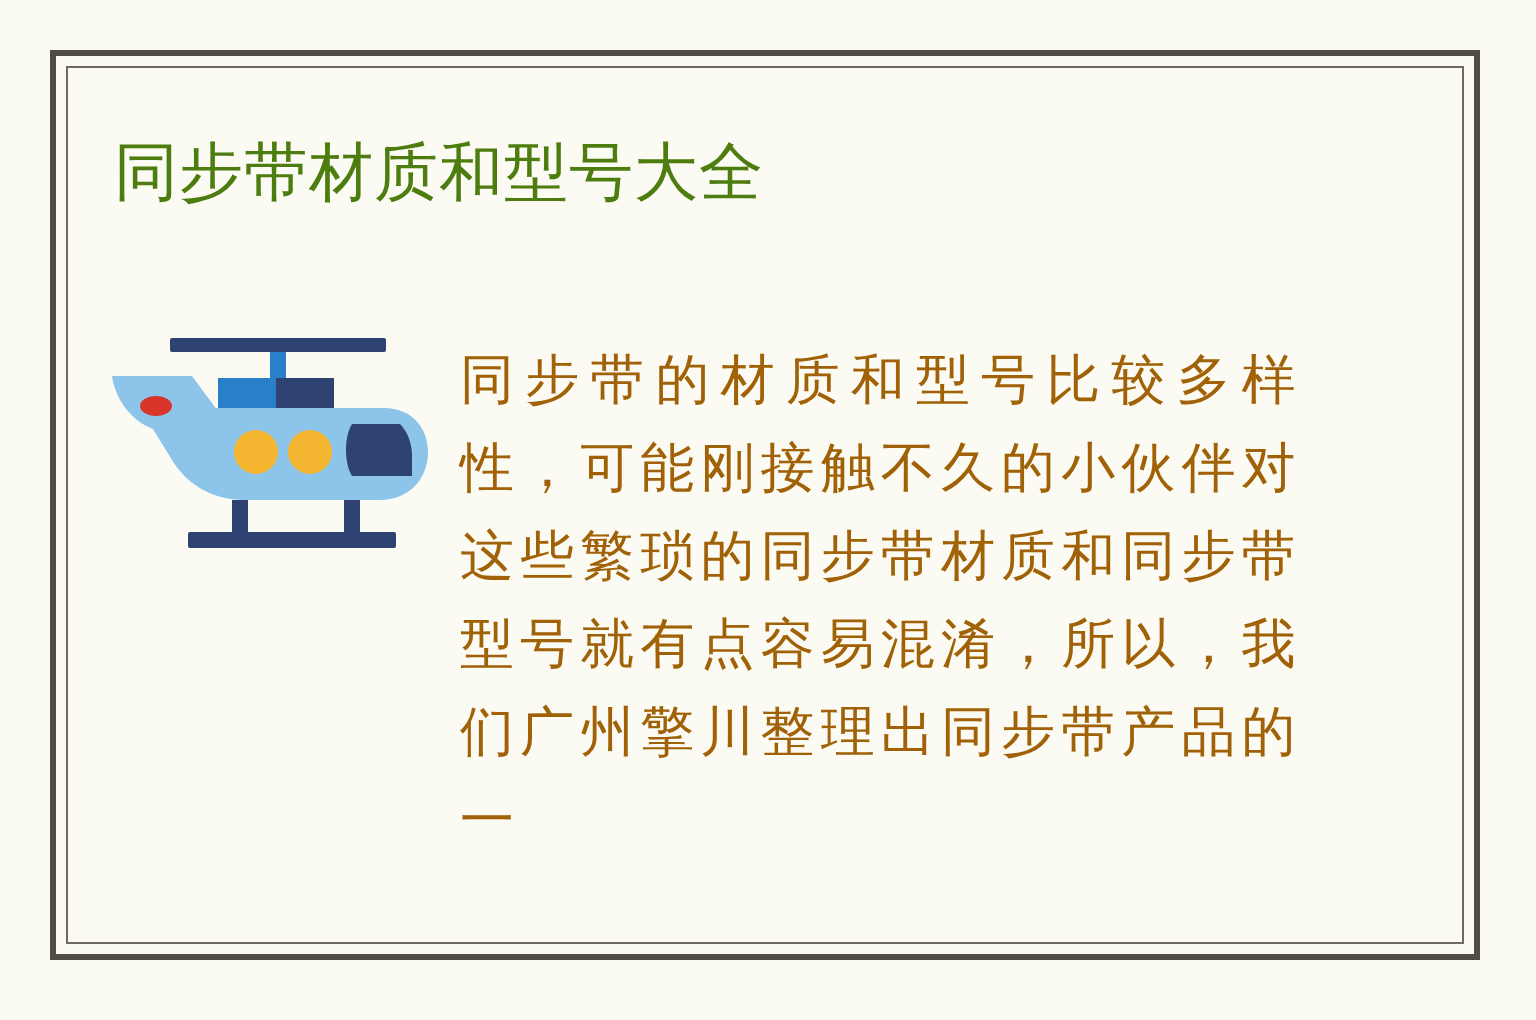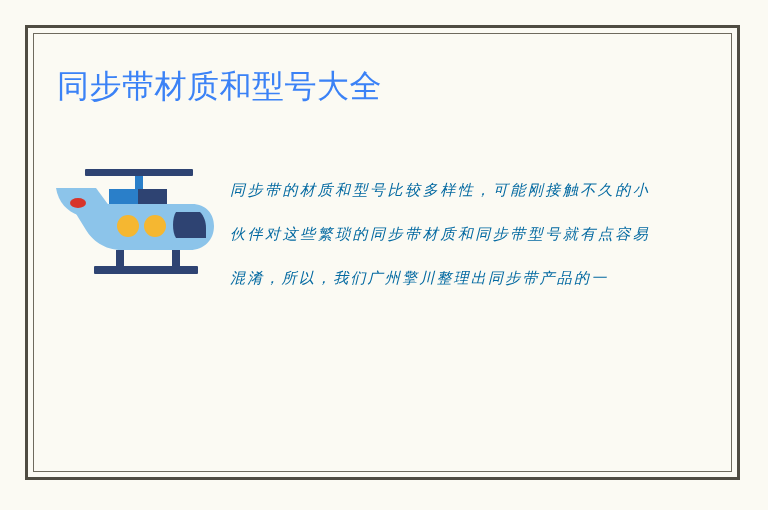--- a/index.html
+++ b/index.html
@@ -53,46 +53,45 @@
     height: 510px;
   }
 
   .page-title {
     position: absolute;
     left: 57px;
     top: 66px;
     font-size: 32px;
     line-height: 1.25;
     letter-spacing: 0.5px;
-    color: #3b82f6;
+    color: #4d7c0f;
     font-weight: 400;
     white-space: nowrap;
   }
 
   .illustration {
     position: absolute;
     left: 52px;
     top: 160px;
     width: 172px;
     height: 118px;
   }
 
   .body-text {
     position: absolute;
     left: 230px;
     top: 168px;
     width: 420px;
     font-family: "Liberation Serif", serif;
-    font-size: 15px;
+    font-size: 27px;
     line-height: 44px;
     letter-spacing: 2.2px;
-    color: #0369a1;
+    color: #a16207;
     text-align: justify;
     text-justify: inter-character;
-    font-style: italic;
   }
 </style>
 </head>
 <body>
 
 <div class="card">
 
   <div class="frame-outer"></div>
   <div class="frame-inner"></div>
 

